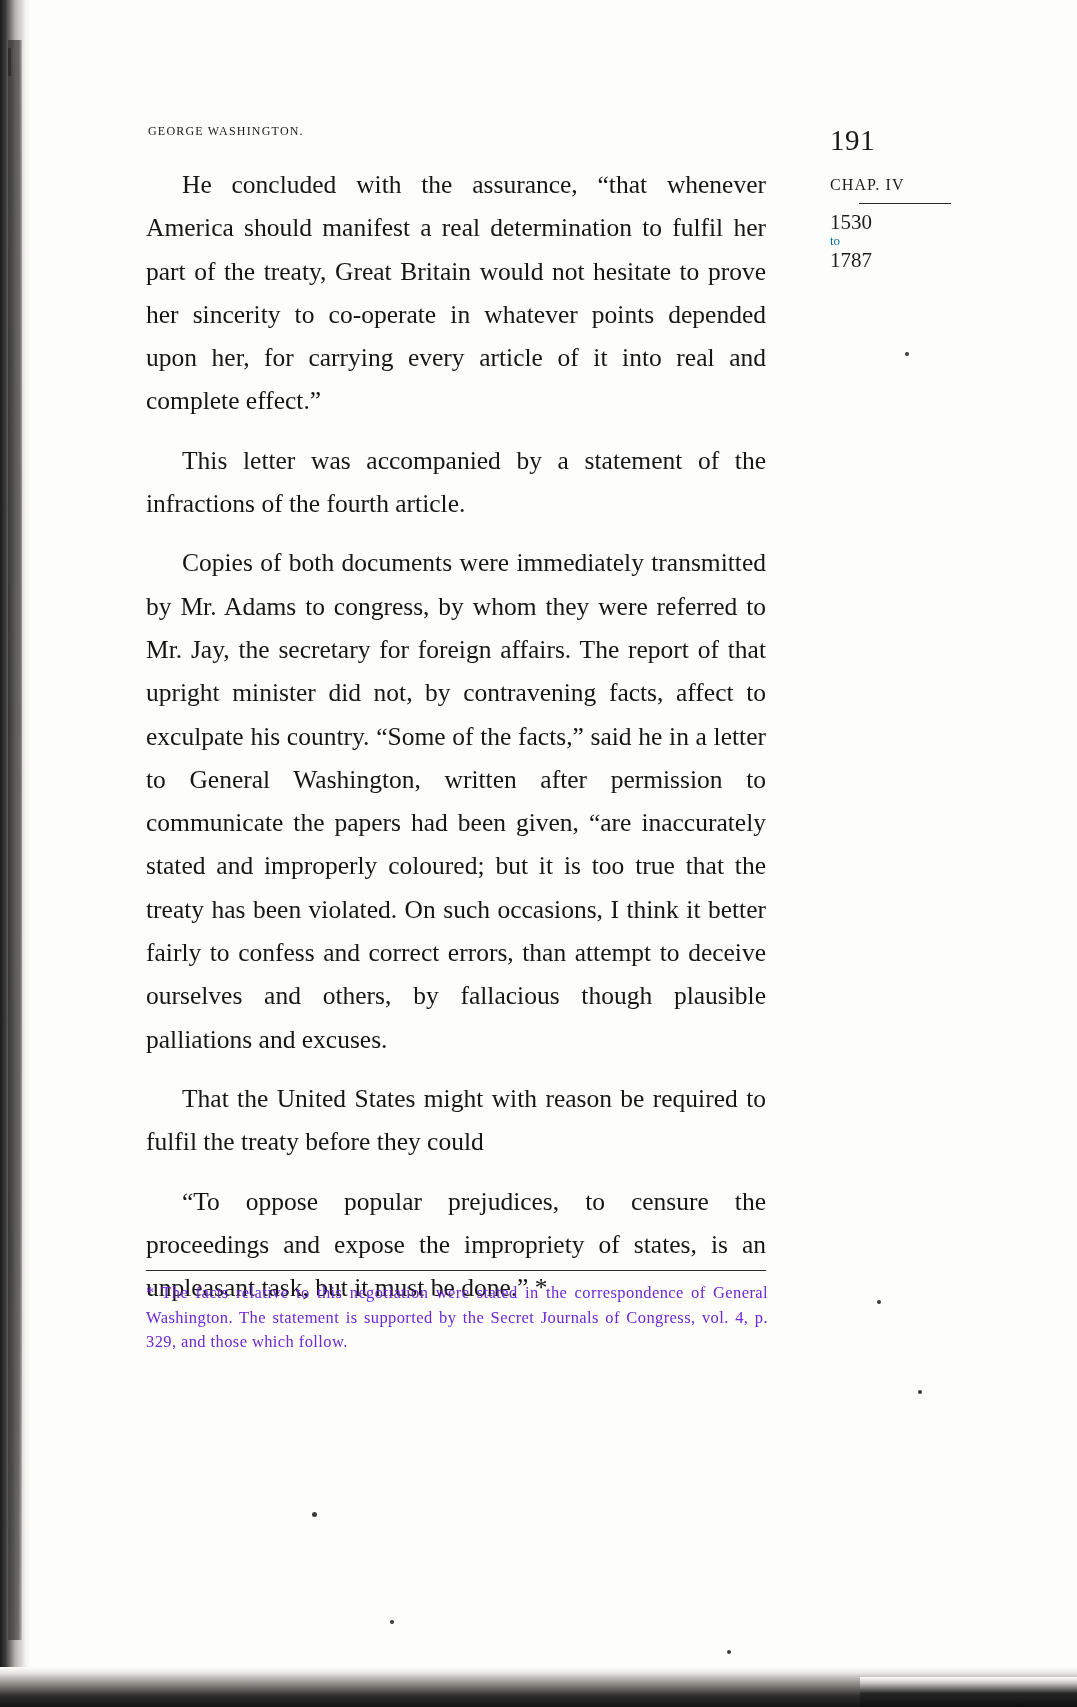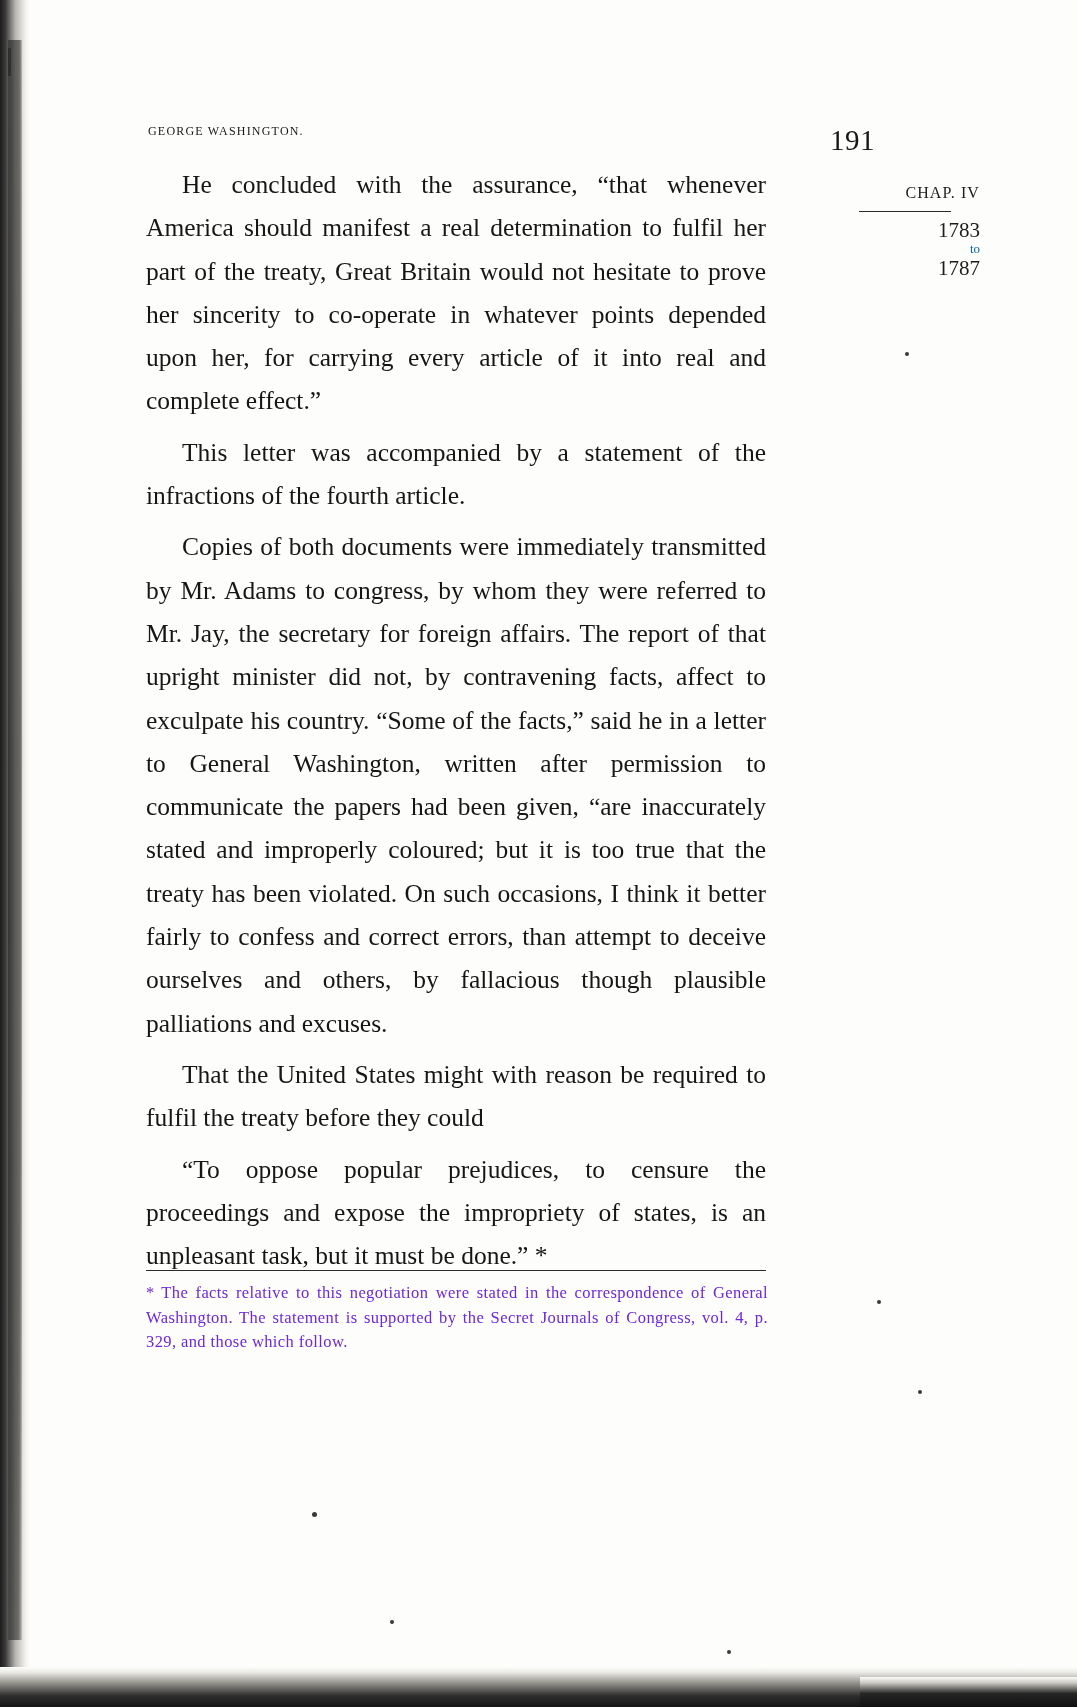--- a/index.html
+++ b/index.html
@@ -84,23 +84,23 @@
     left: 830px;
     top: 124px;
     font-size: 29px;
     color: #171717;
     letter-spacing: 0.5px;
   }
 
   .sidenote {
     position: absolute;
     left: 830px;
-    top: 184px;
+    top: 176px;
     width: 150px;
-    text-align: right;
+    text-align: left;
     font-size: 0;
   }
   .sidenote .chap {
     display: block;
     font-variant: small-caps;
     font-size: 16px;
     letter-spacing: 1.1px;
     color: #1d1d1d;
     margin-bottom: 9px;
   }
@@ -136,21 +136,21 @@
     line-height: 43.3px;
     text-align: justify;
     text-justify: inter-word;
     color: #161616;
     hyphens: manual;
   }
   .body-col p.indent {
     text-indent: 36px;
   }
   .body-col p + p {
-    margin-top: 8px;
+    margin-top: 16px;
   }
 
   .footnote-rule {
     position: absolute;
     left: 146px;
     top: 1270px;
     width: 620px;
     height: 1px;
     background: #2a2a2a;
   }
@@ -185,21 +185,21 @@
 </div>
 
 <div class="page">
 
   <div class="running-head">GEORGE WASHINGTON.</div>
   <div class="folio">191</div>
 
   <div class="sidenote">
     <span class="chap">CHAP. IV</span>
     <span class="rule"></span>
-    <span class="year">1783</span>
+    <span class="year">1530</span>
     <span class="to">to</span>
     <span class="year">1787</span>
   </div>
 
   <div class="body-col">
     <p class="indent">He concluded with the assurance, “that whenever America should manifest a real determination to fulfil her part of the treaty, Great Britain would not hesitate to prove her sincerity to co-operate in whatever points depended upon her, for carrying every article of it into real and complete effect.”</p>
     <p class="indent">This letter was accompanied by a statement of the infractions of the fourth article.</p>
     <p class="indent">Copies of both documents were immediately transmitted by Mr. Adams to congress, by whom they were referred to Mr. Jay, the secretary for foreign affairs.  The report of that upright minister did not, by contravening facts, affect to exculpate his country.  “Some of the facts,” said he in a letter to General Washington, written after permission to communicate the papers had been given, “are inaccurately stated and improperly coloured; but it is too true that the treaty has been violated.  On such occasions, I think it better fairly to confess and correct errors, than attempt to deceive ourselves and others, by fallacious though plausible palliations and excuses.</p>
     <p class="indent">That the United States might with reason be required to fulfil the treaty before they could</p>
     <p class="indent">“To oppose popular prejudices, to censure the proceedings and expose the impropriety of states, is an unpleasant task, but it must be done.” *</p>

